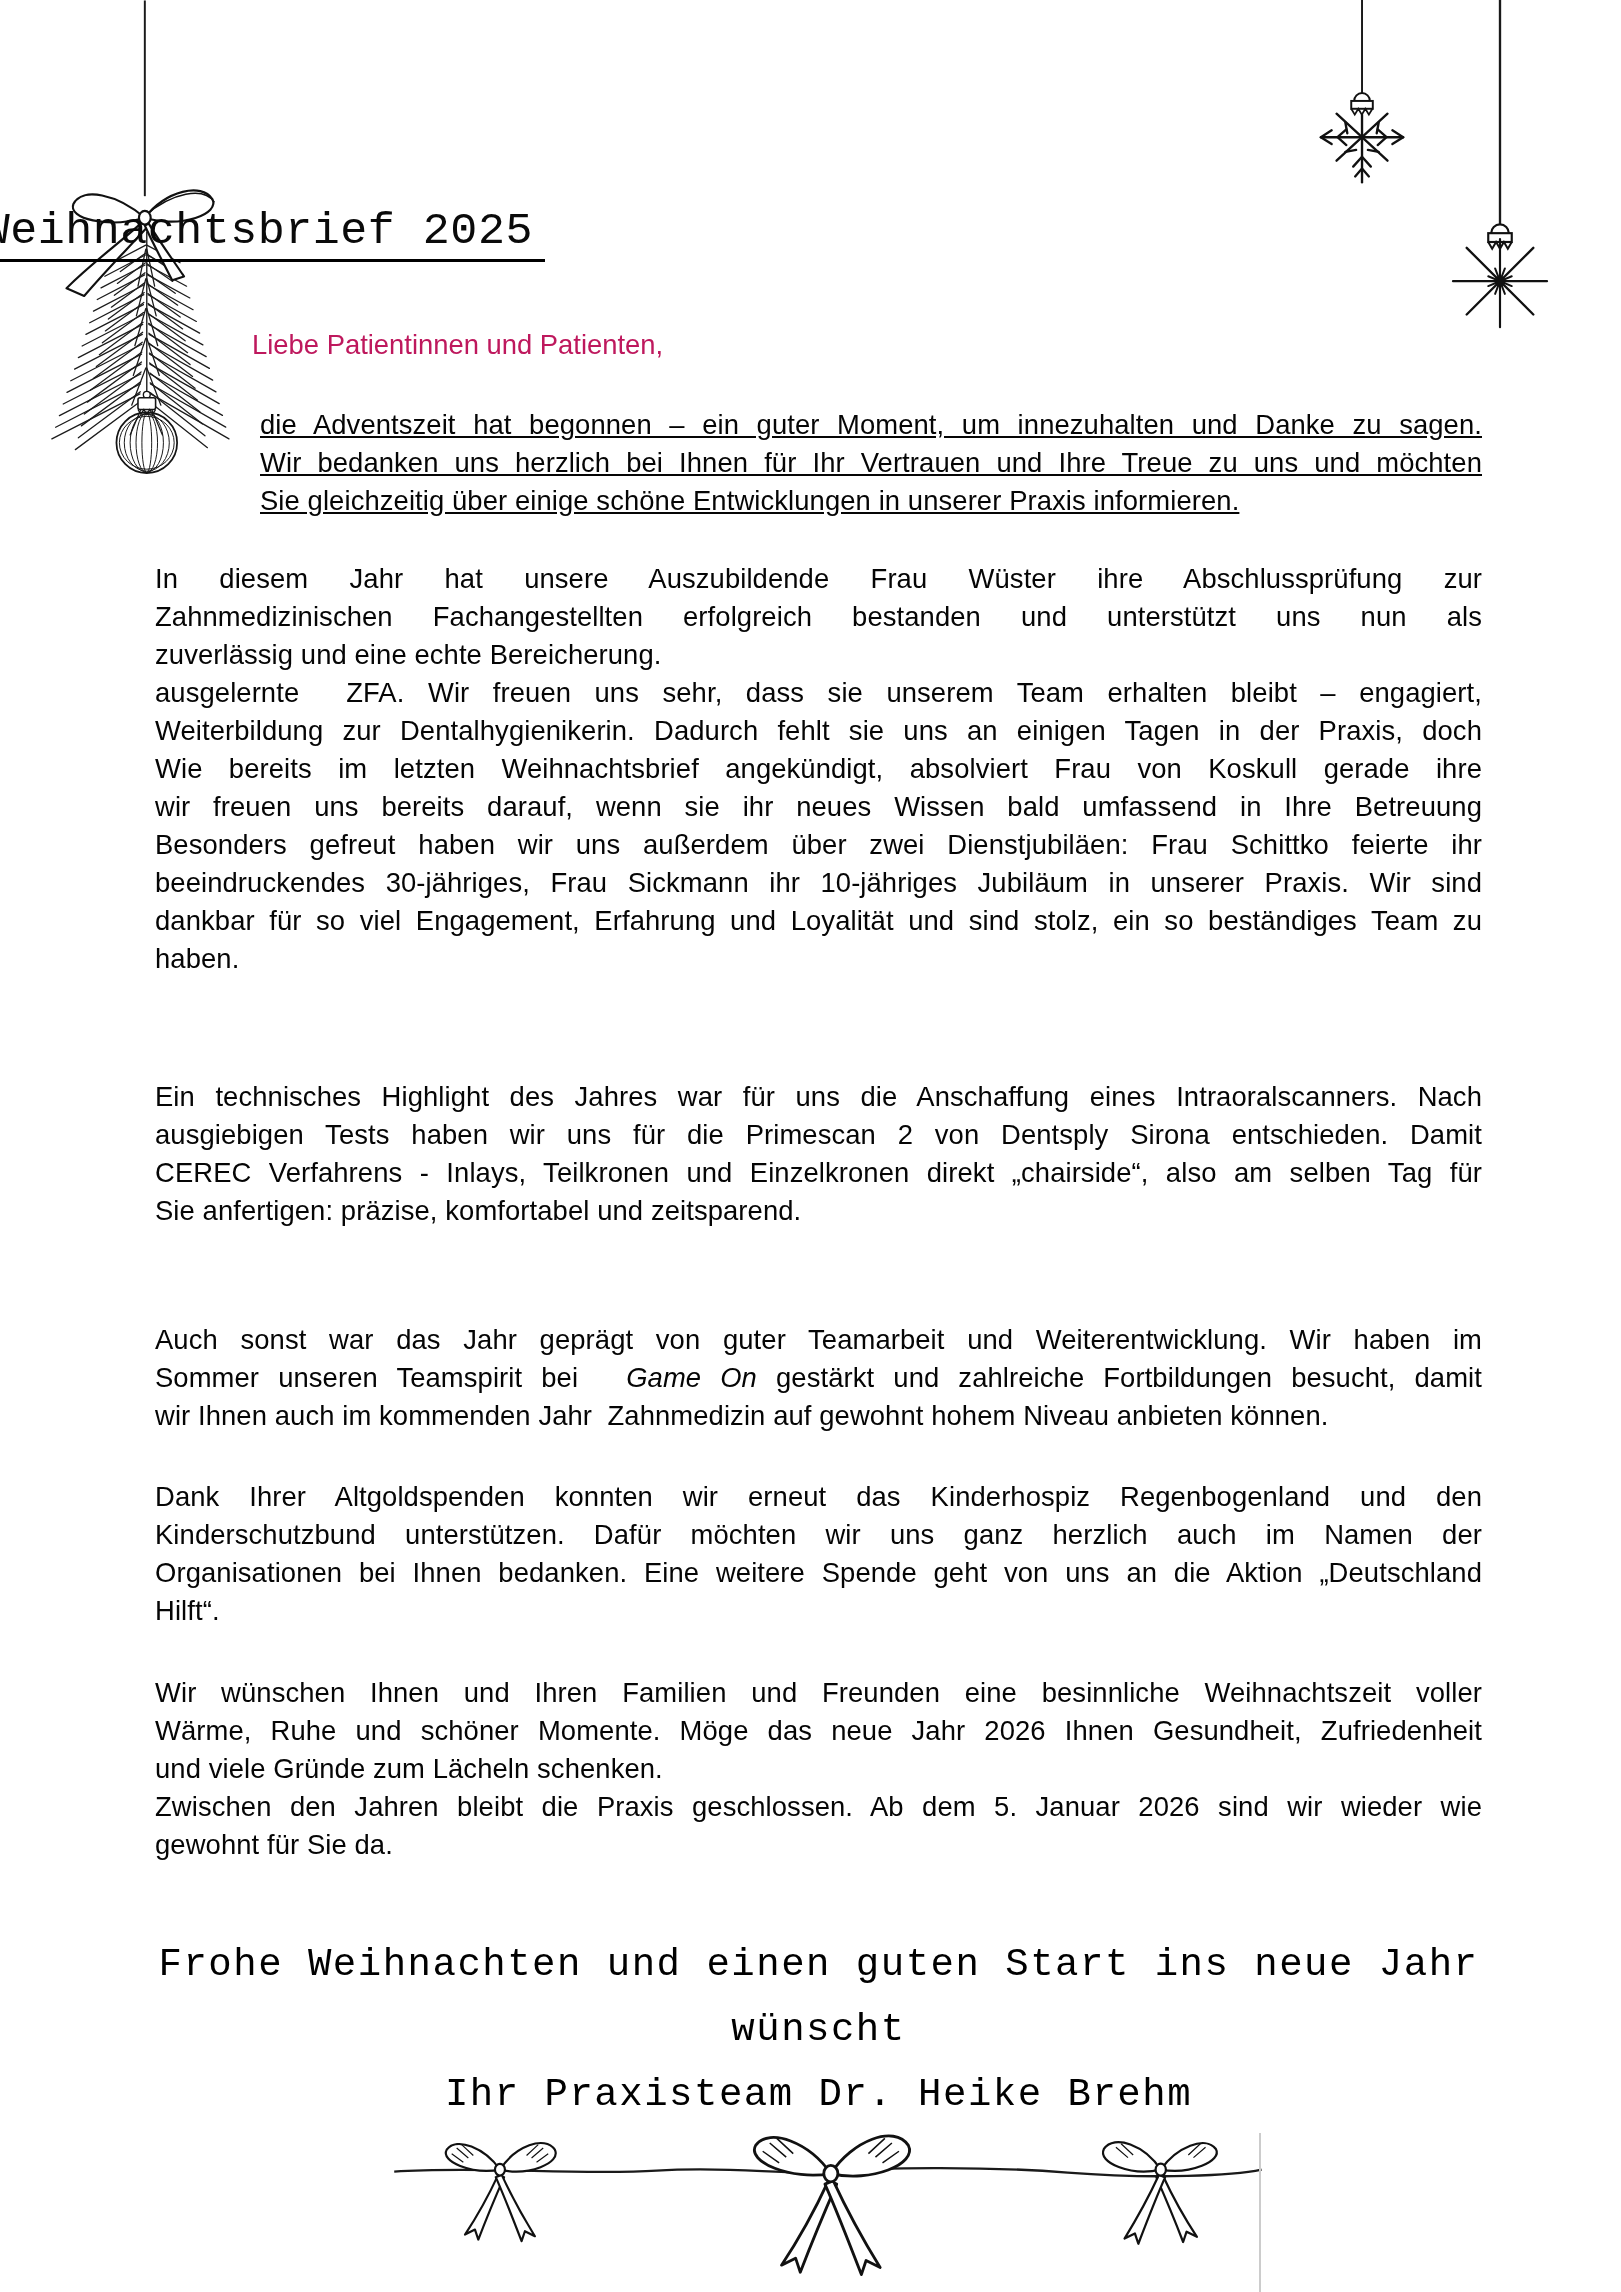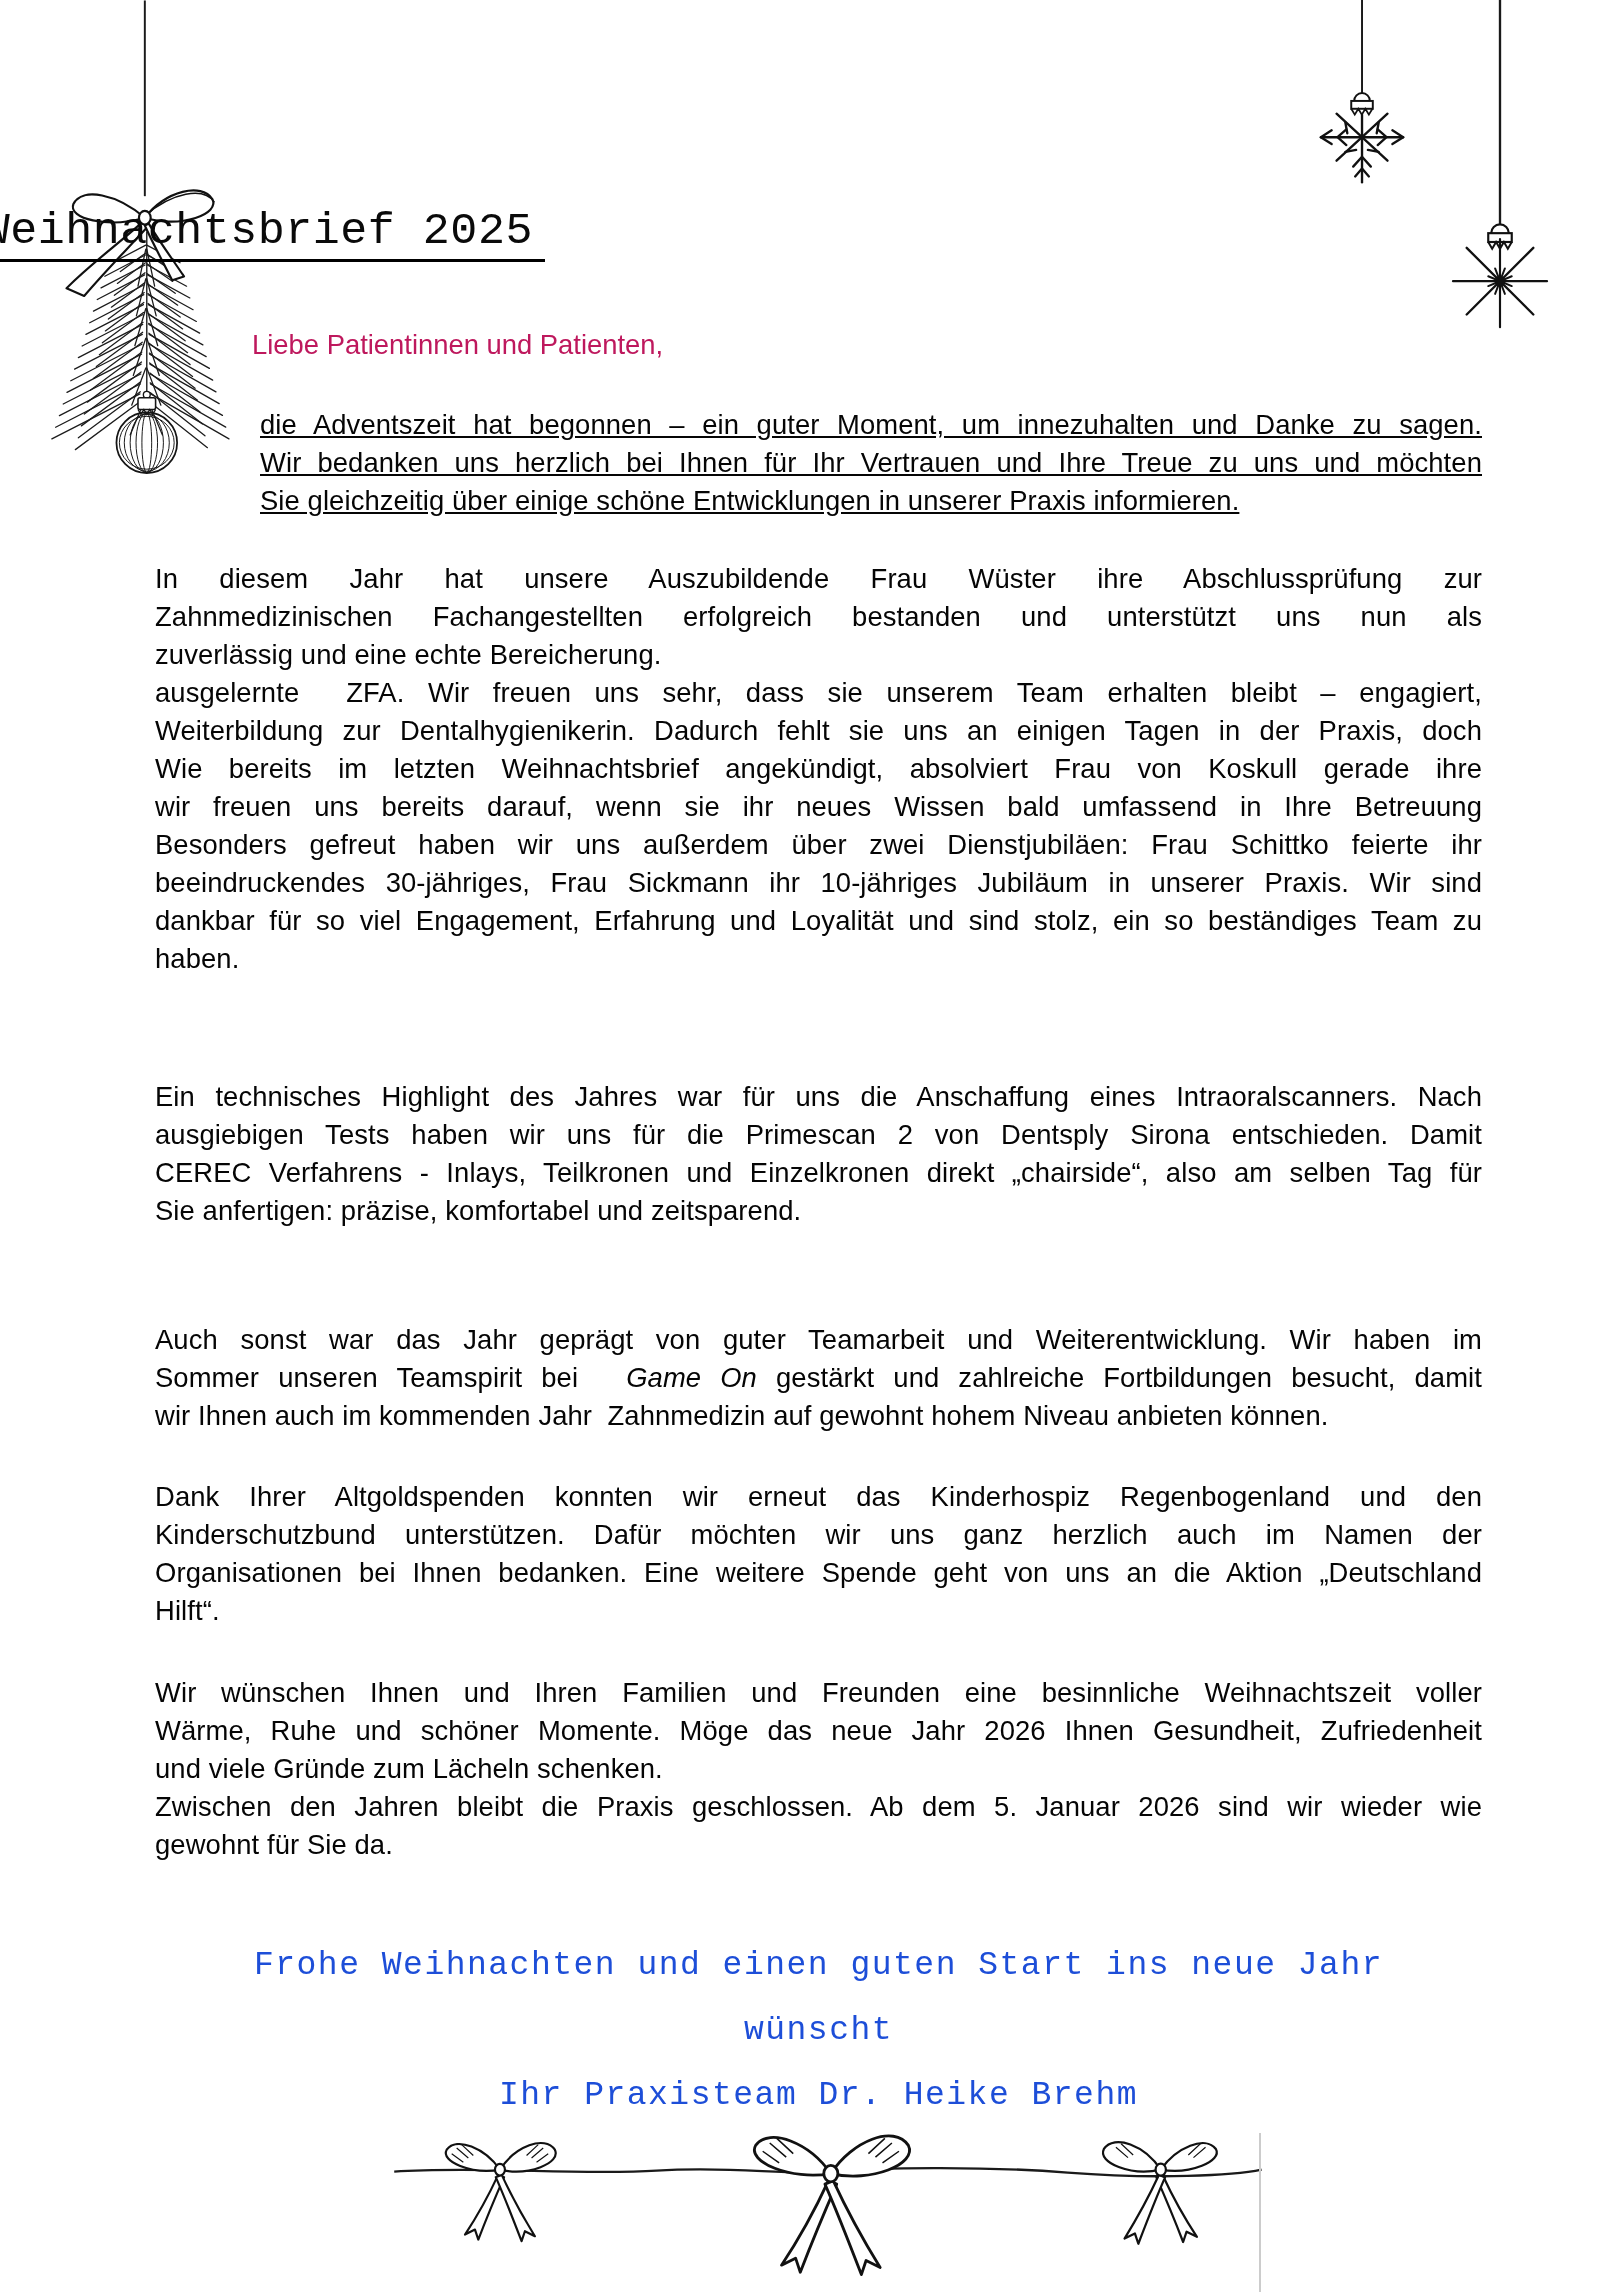--- a/index.html
+++ b/index.html
@@ -27,22 +27,22 @@
 
   #intro{top:406px;}
   #para-0{top:560px;}
   #para-1{top:1078px;}
   #para-2{top:1321px;}
   #para-3{top:1478px;}
   #para-4{top:1674px;}
 
   
   .closing{position:absolute;top:1933px;left:155px;right:139px;text-align:center;
-           font-family:"Liberation Mono",monospace;font-size:33px;line-height:65px;
-           letter-spacing:1.5px;color:#1d4ed8;}
+           font-family:"Liberation Mono",monospace;font-size:39px;line-height:65px;
+           letter-spacing:1.5px;color:#000000;}
 
   
   .deco{position:absolute;}
   #deco-left{left:0;top:0;}
   #deco-snowflake{left:1304px;top:0;}
   #deco-star{left:1441px;top:0;}
   #deco-bows{left:372px;top:2107px;}
   .edge-line{position:absolute;left:1259px;top:2133px;width:2px;height:160px;
              background:#cccccc;}
 </style>

